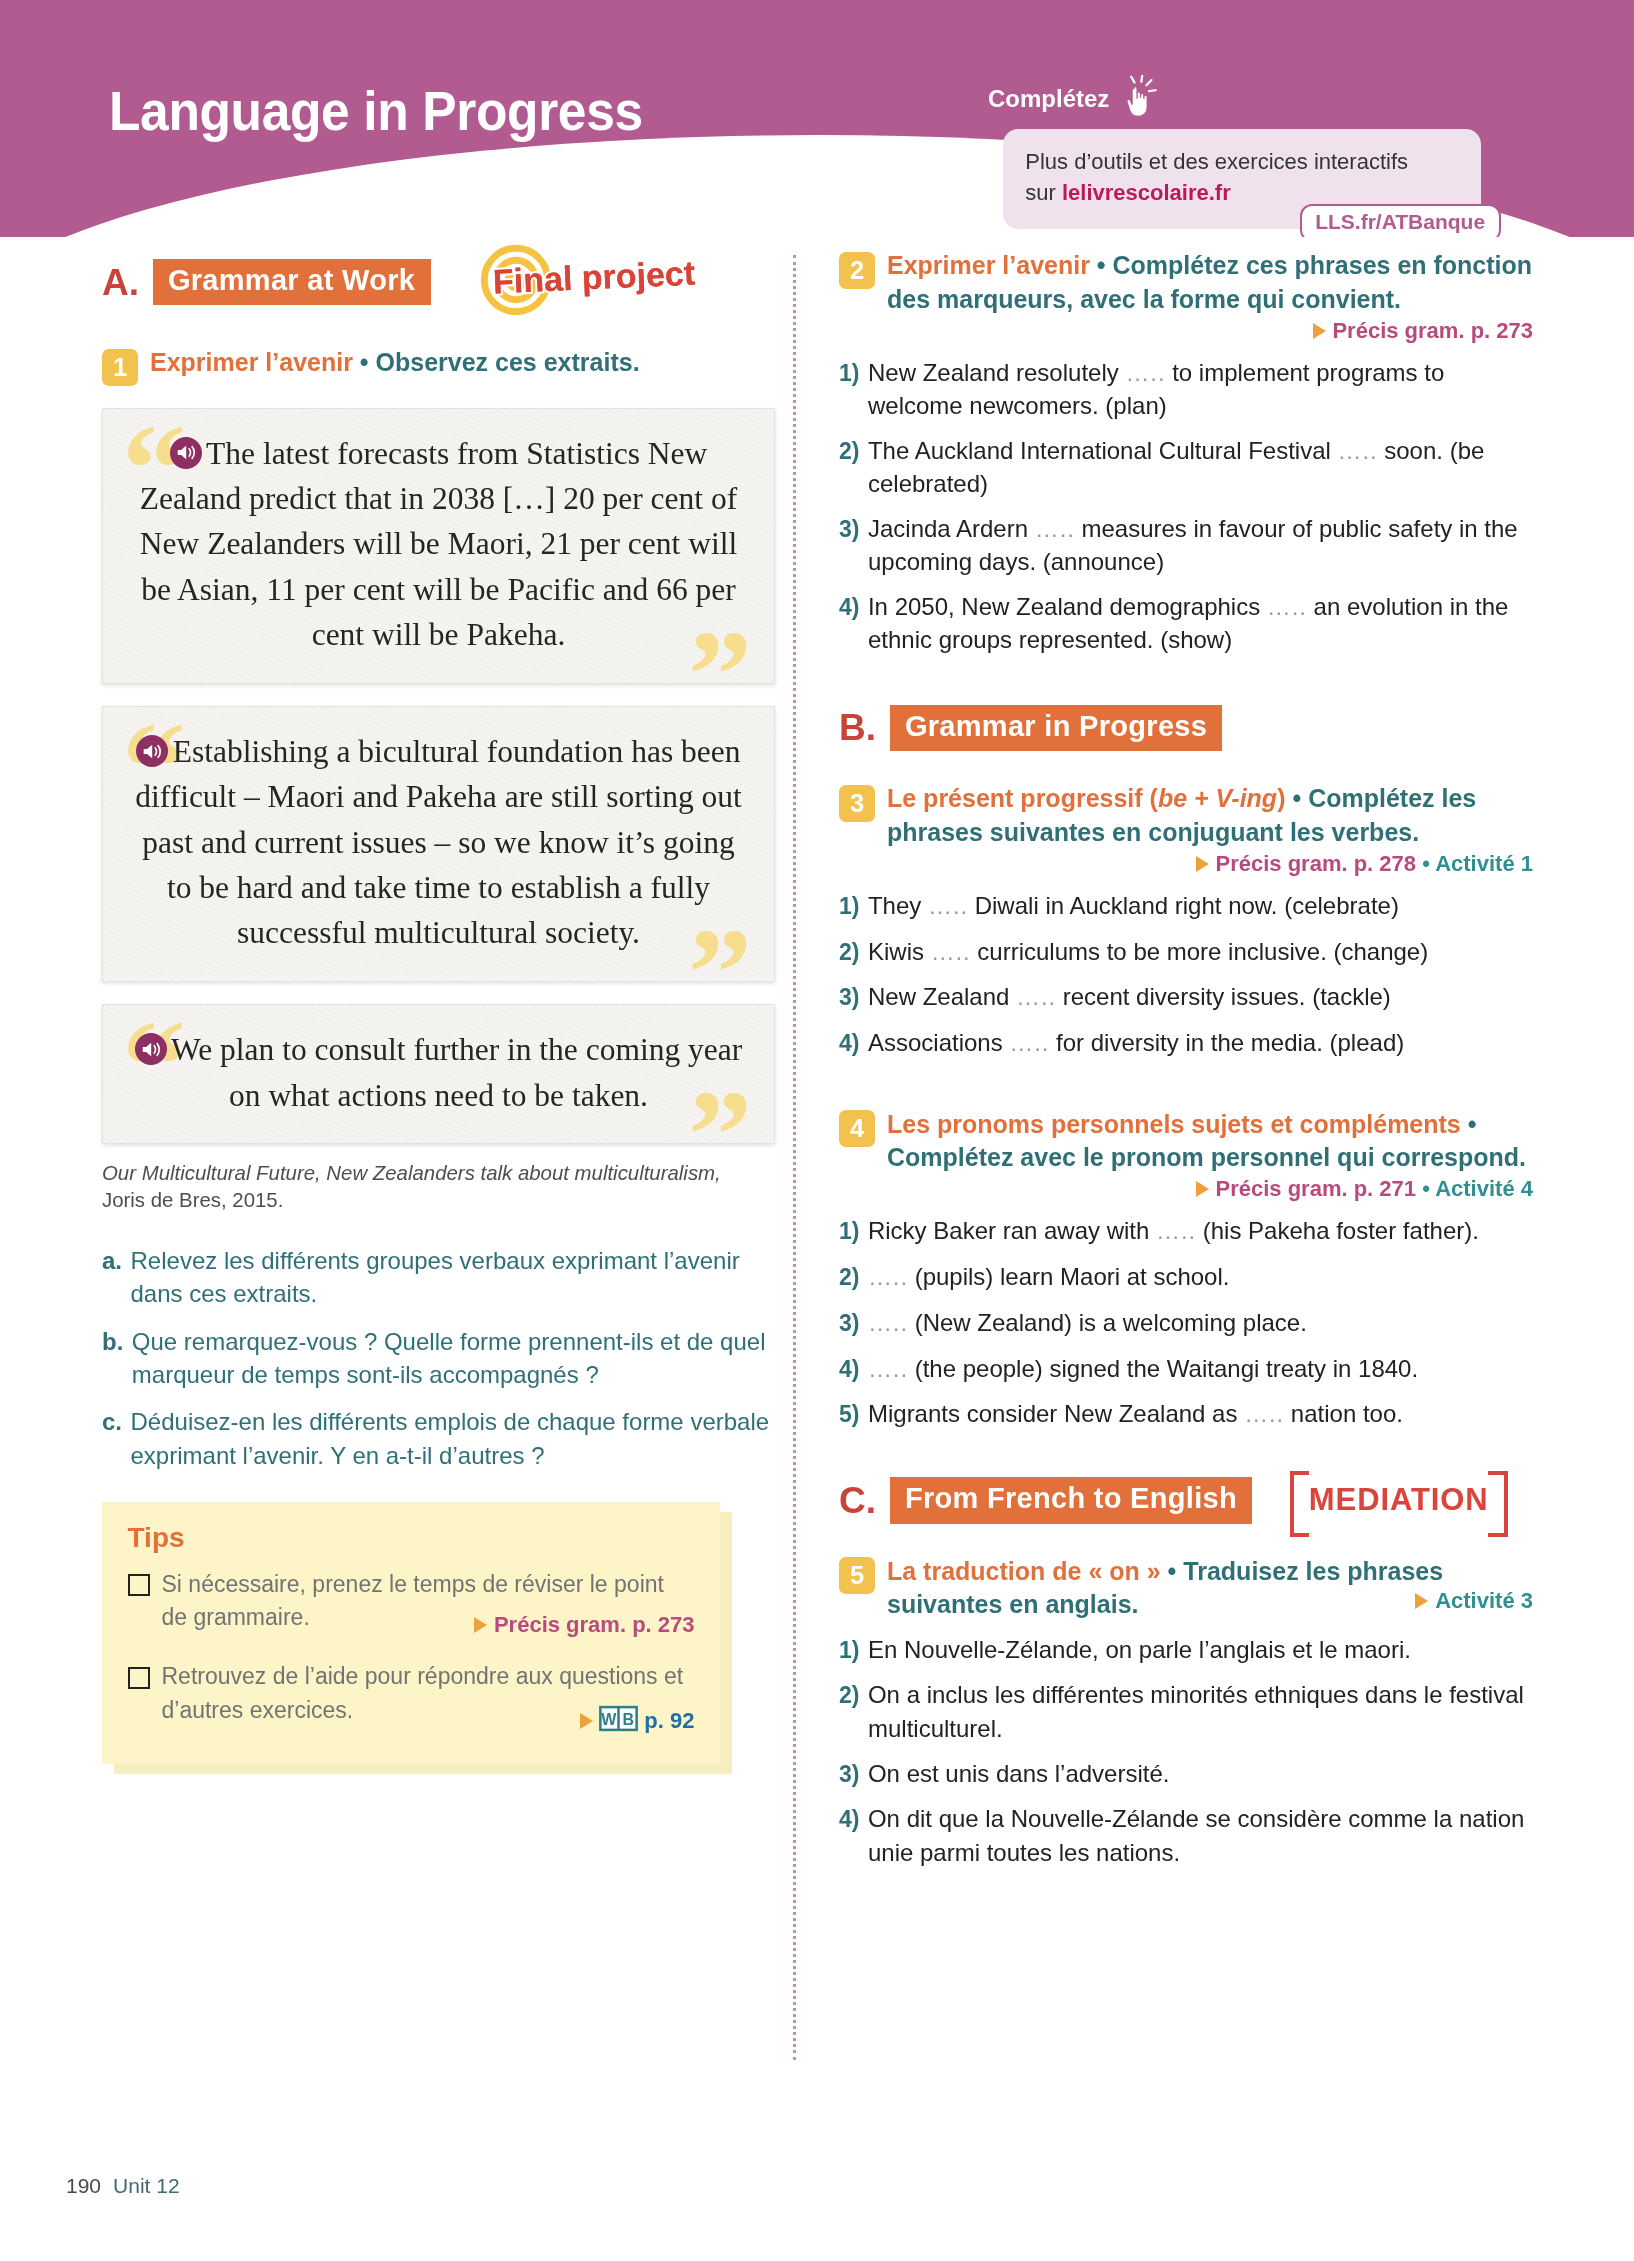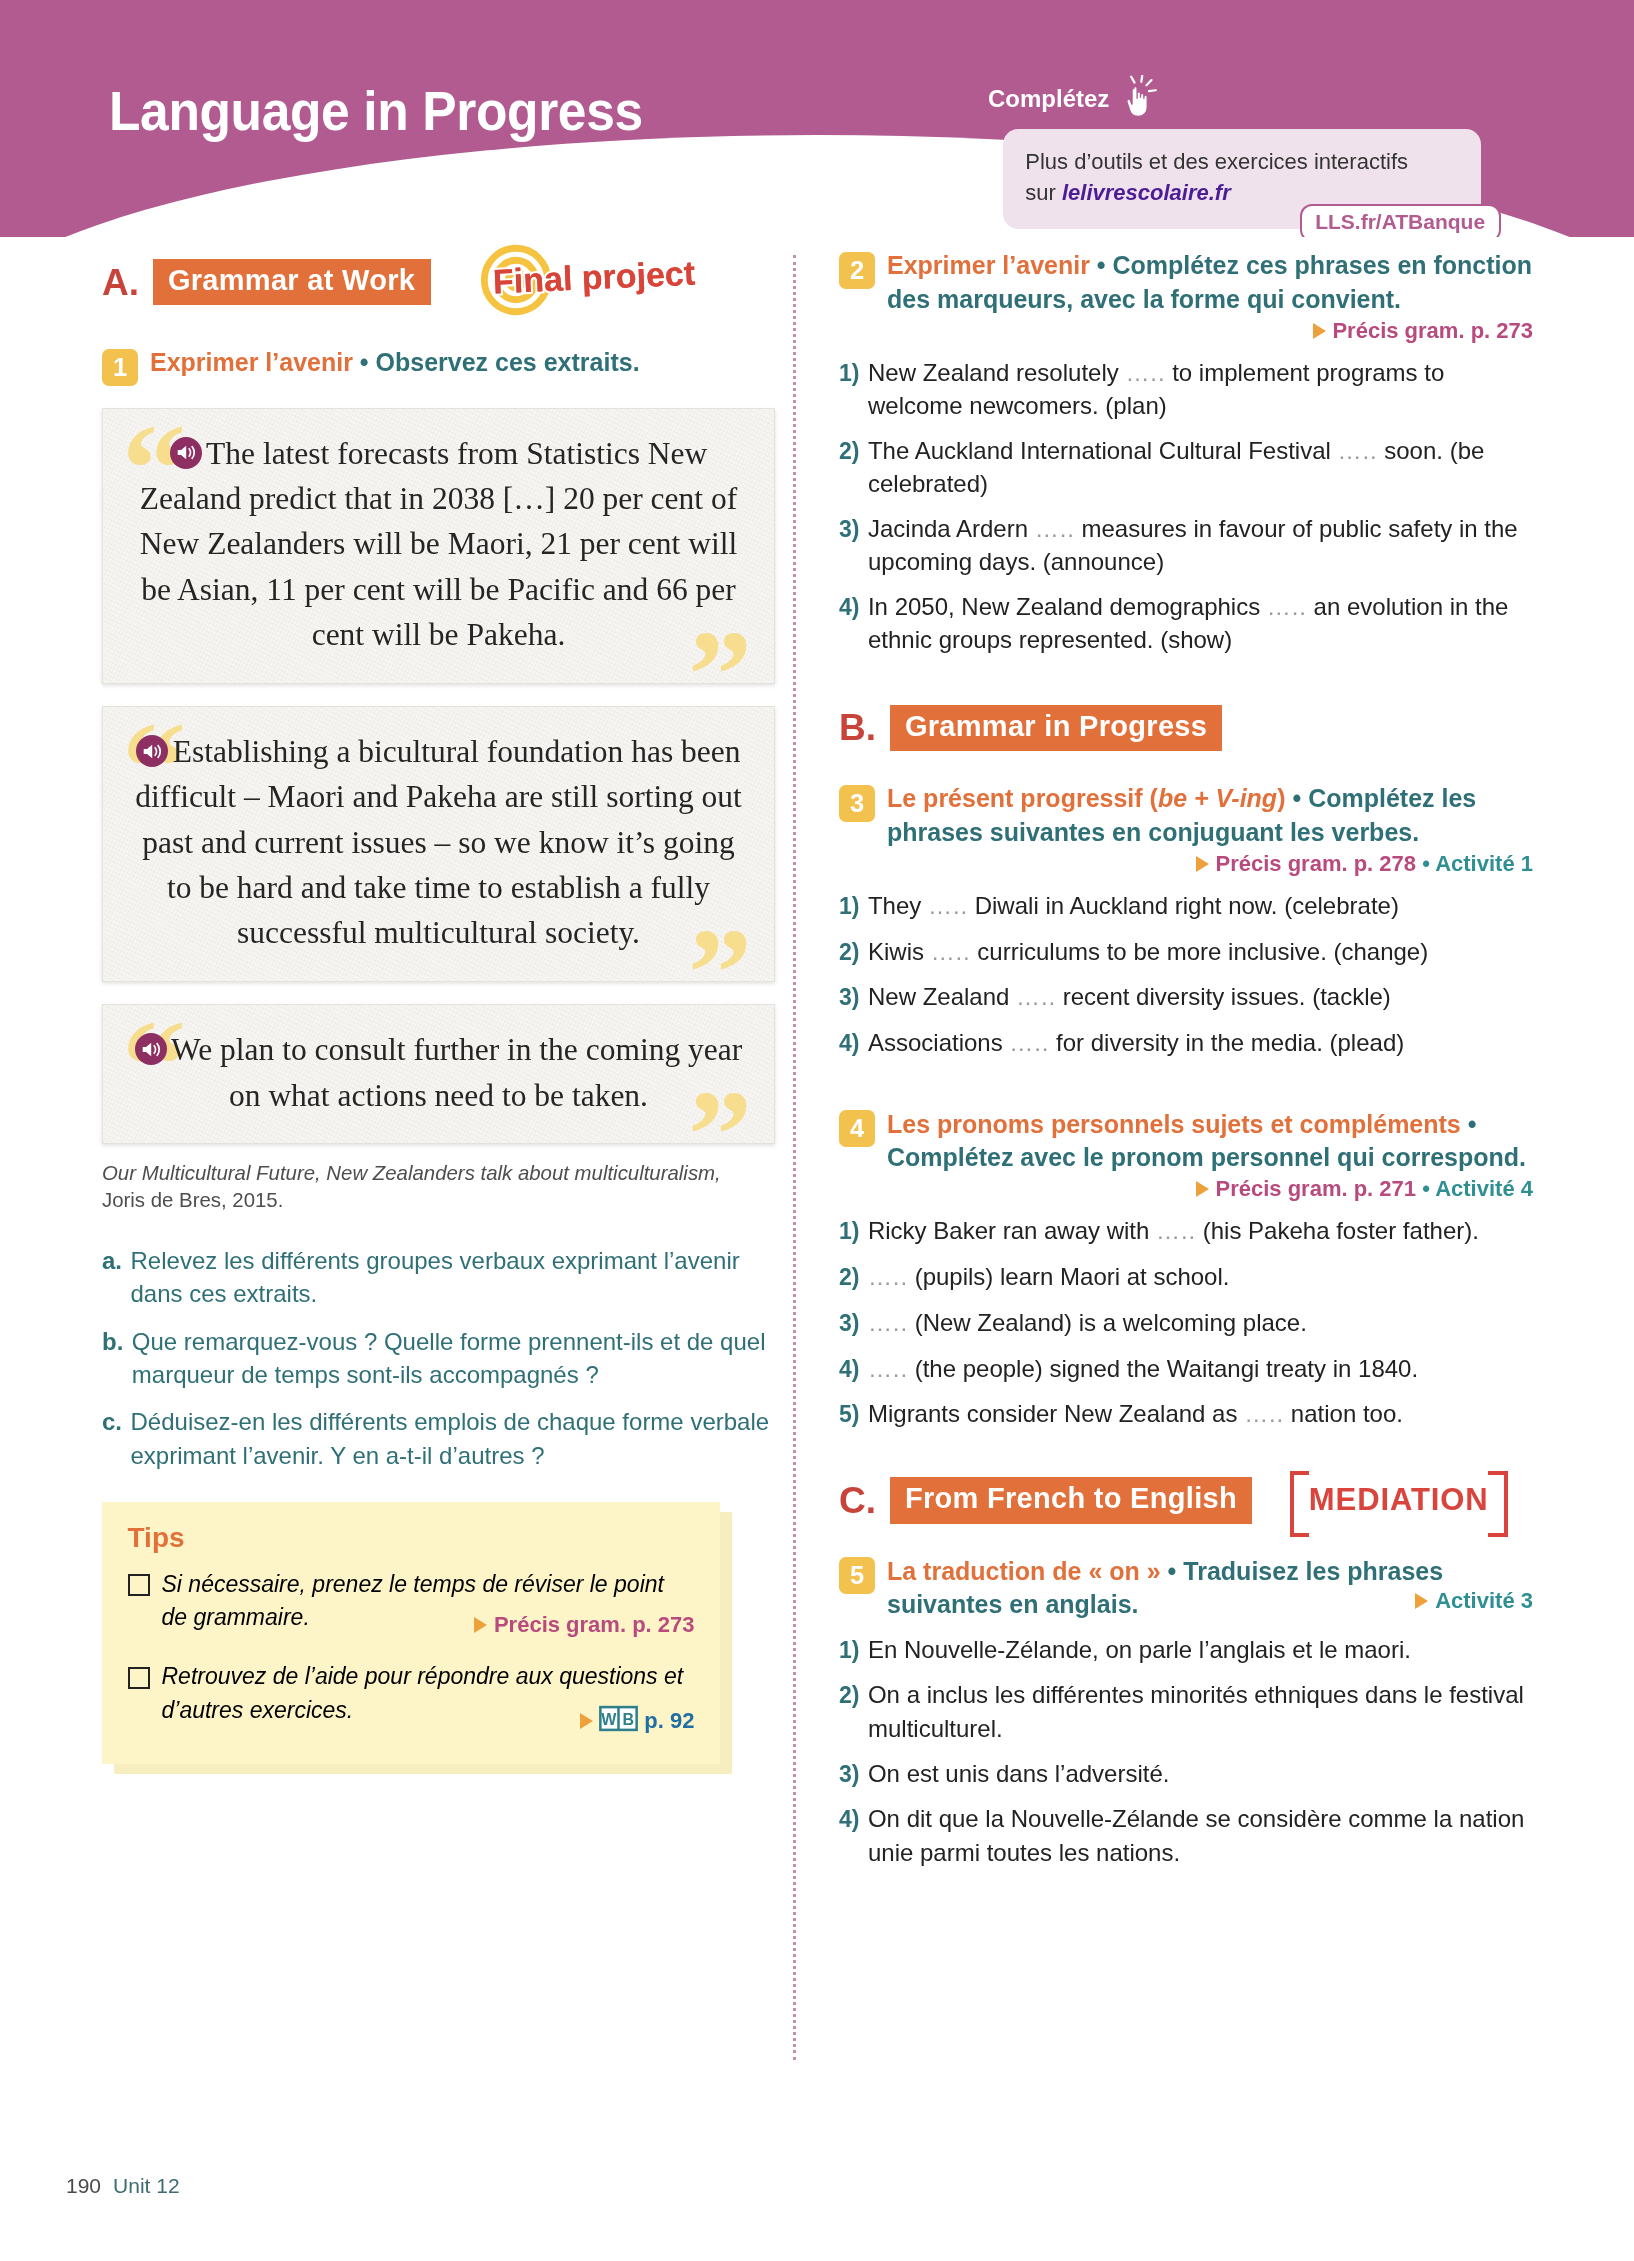--- a/index.html
+++ b/index.html
@@ -39,21 +39,21 @@
   }
   .click-icon { display:inline-block; vertical-align:middle; margin-left:6.8px; }
   .numerique-box {
     margin-top:6.8px; margin-left:15.3px;
     width:478px;
     background:#f0e2ec; border-radius:15.3px;
     padding:17px 22px 20.4px 22px;
     box-sizing:border-box;
     font-size:22px; color:#333333; line-height:1.42;
   }
-  .numerique-box b { color:#4c1d95;font-style:italic; }
+  .numerique-box b { color:#be185d; }
   .lls-badge {
     position:absolute; right:-1.7px; top:129px;
     background:#ffffff; border:2.6px solid #b25b91;
     border-radius:12px;
     padding:4.3px 13.6px 6px 13.6px;
     color:#b25b91; font-weight:bold; font-size:21px;
     white-space:nowrap;
   }
 
   
@@ -229,23 +229,22 @@
     box-sizing:border-box;
     width:618px;
   }
   .tips-title {
     color:#e2703a; font-weight:bold; font-size:28px;
     font-family:"Liberation Sans Narrow","Liberation Sans",sans-serif;
     margin-bottom:13.6px;
   }
   .tip-item {
     display:flex; gap:12px; align-items:flex-start;
-    font-size:23px; line-height:1.45; color:#000000;
+    font-size:23px; line-height:1.45; color:#737373;
     margin-bottom:10.2px;
-    font-style:italic;
   }
   .checkbox {
     flex:0 0 auto; width:18px; height:18px;
     border:2.6px solid #222222; margin-top:6.8px;
   }
   .tip-text { flex:1 1 auto; }
   .tip-ref { display:block; text-align:right; margin-top:-32px; }
   .wb-icon {
     display:inline-block; vertical-align:-4.3px; margin-right:6px;
   }

